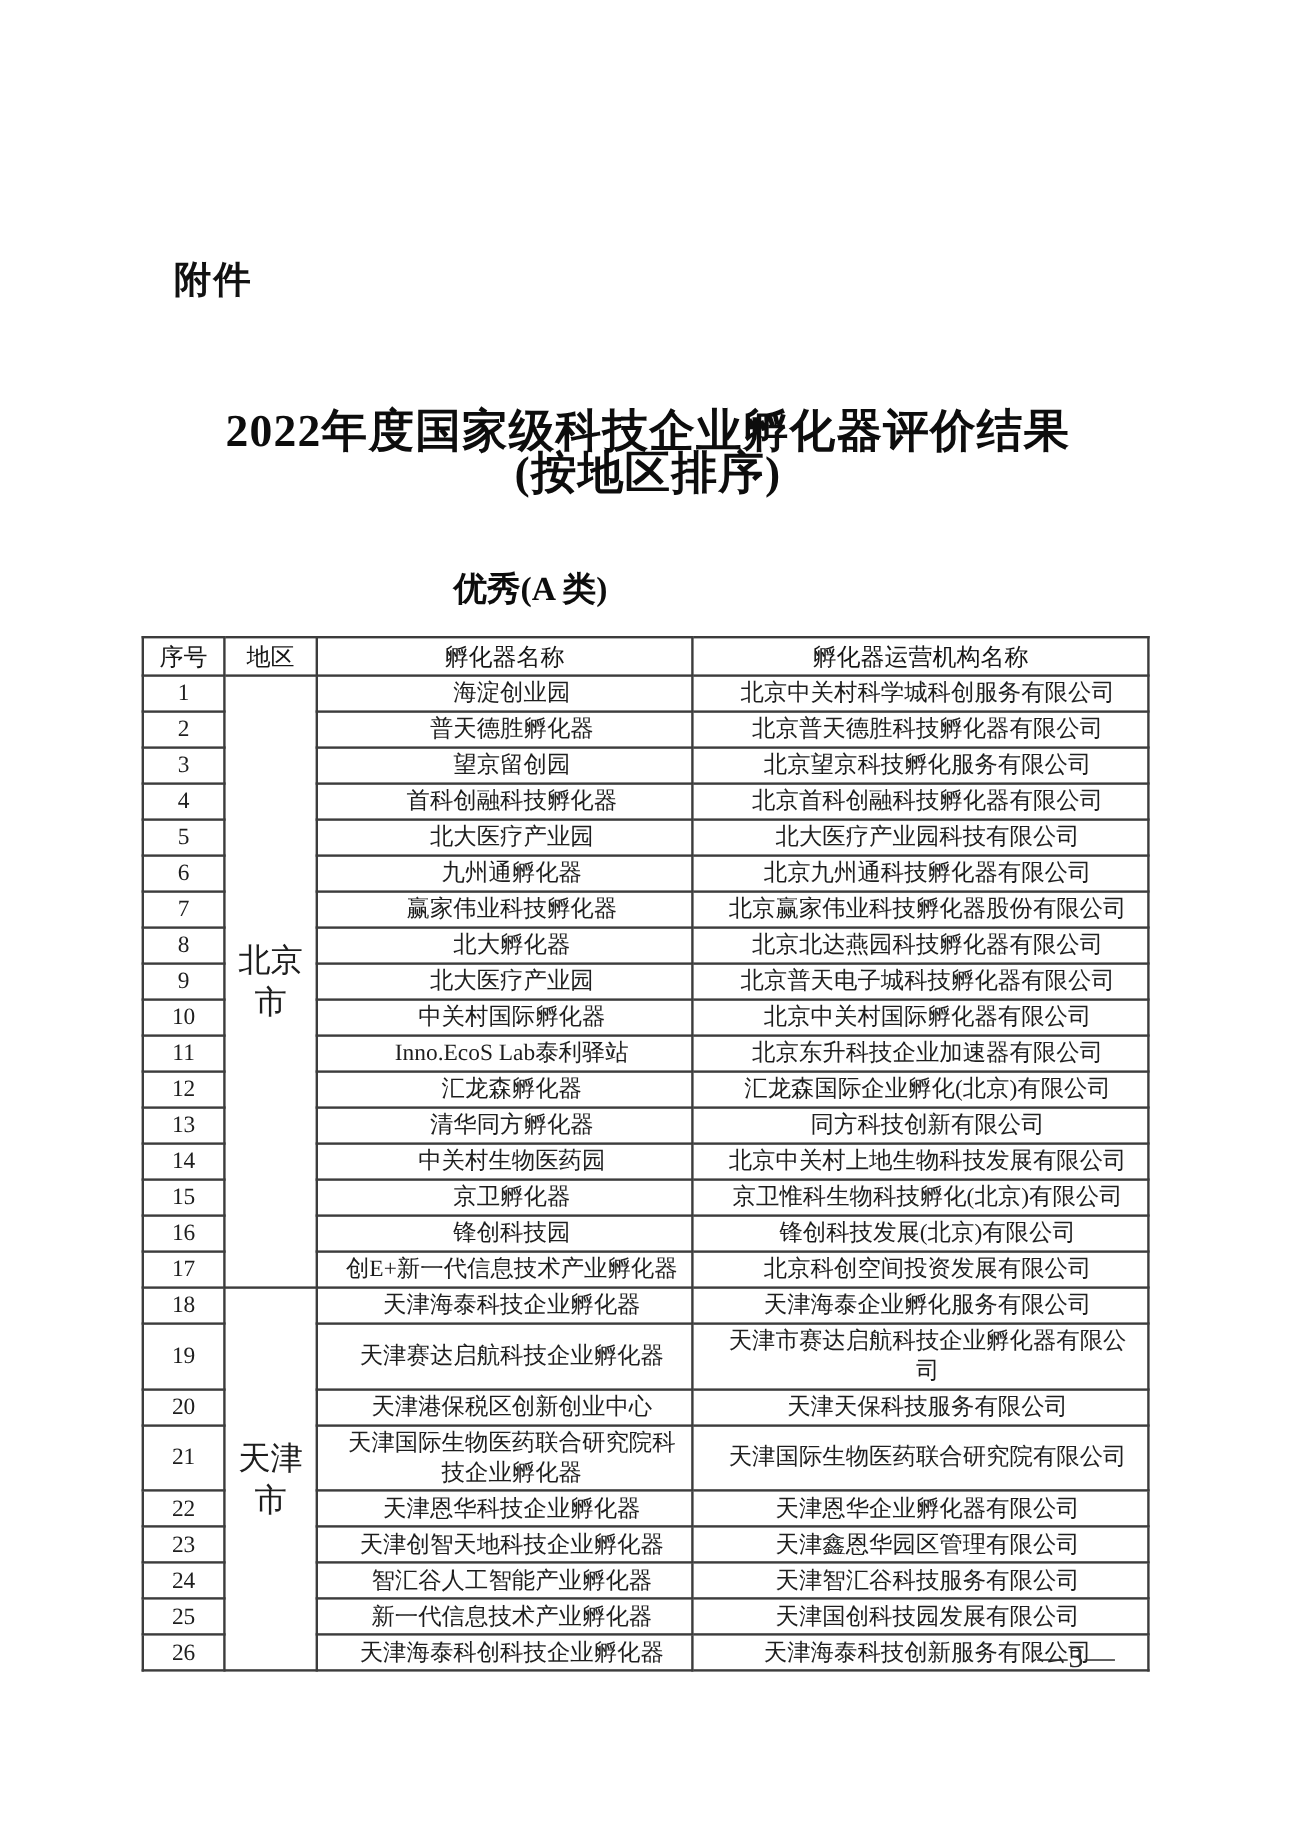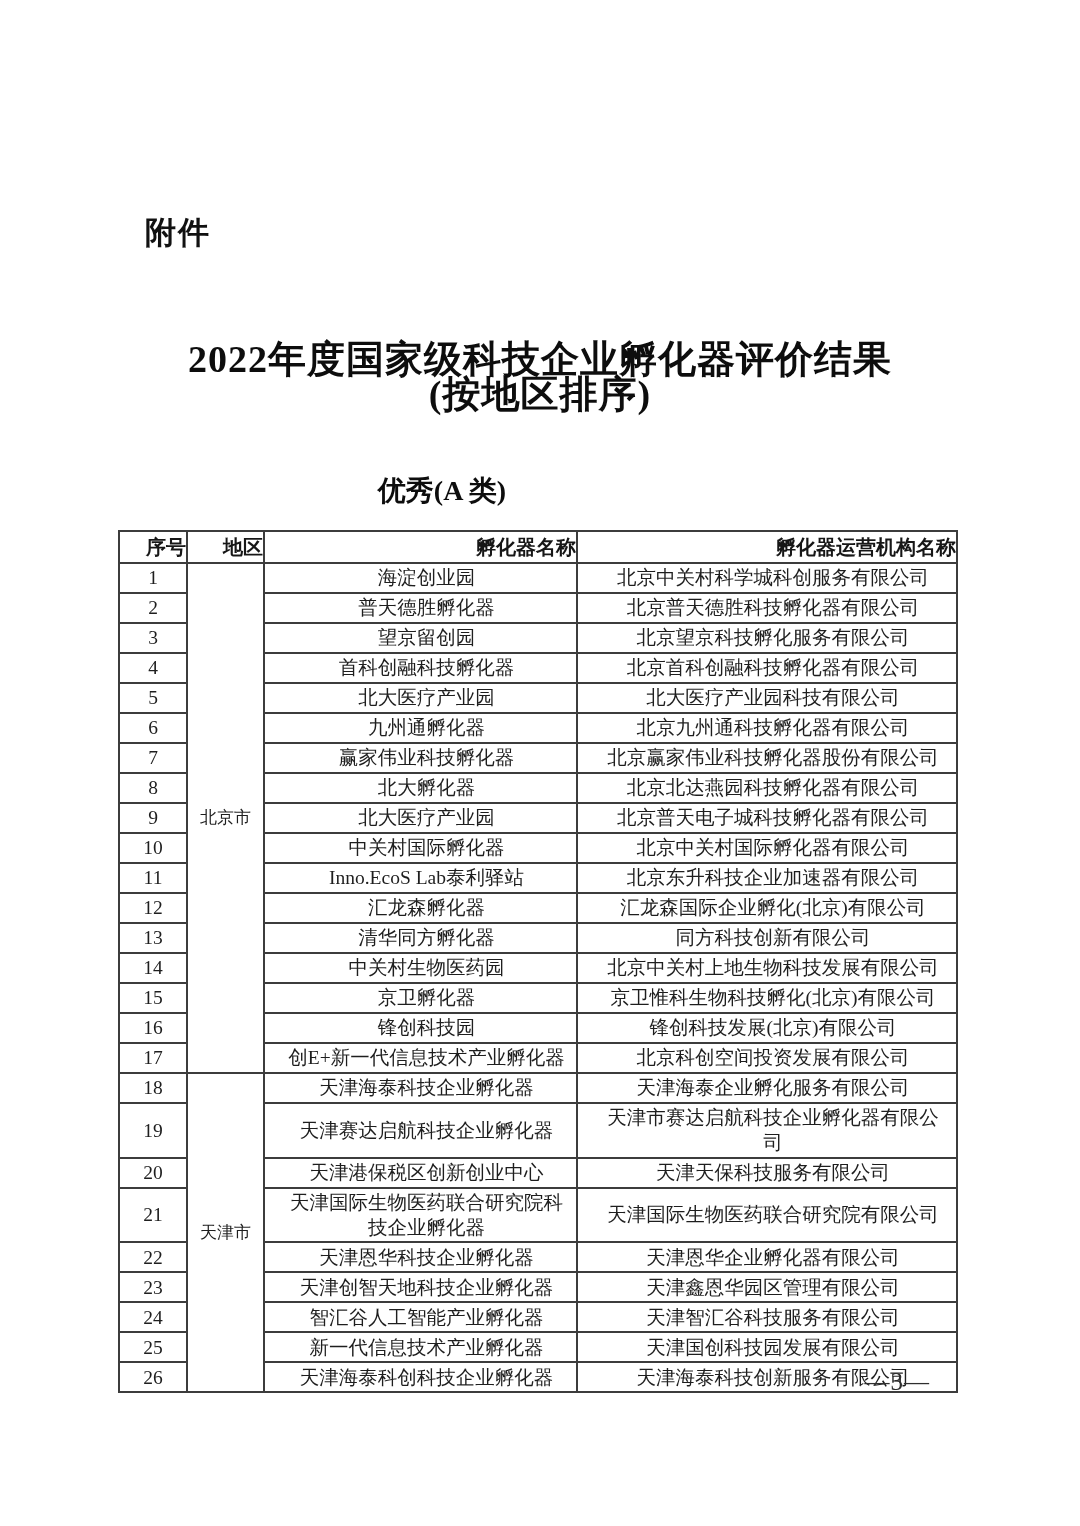--- a/index.html
+++ b/index.html
@@ -30,29 +30,29 @@
   }
   table.incubators {
     position: absolute; left: 118px; top: 530px;
     width: 838px; border-collapse: collapse; table-layout: fixed;
   }
   .incubators th, .incubators td {
     border: 2px solid #3c3c3c;
     overflow: hidden;
   }
   .incubators th {
-    font-size: 20px; font-weight: bold; height: 30px;
-    text-align: right; padding: 0; color: #161616;
+    font-size: 20px; font-weight: normal; height: 30px;
+    text-align: center; padding: 0; color: #161616;
   }
   .incubators td {
     font-size: 19.5px; height: 26px; line-height: 1.3;
     padding: 1px 0; color: #1e1e1e;
   }
   td.c-no { text-align: center; }
-  td.c-region { text-align: center; font-size: 17px; margin-left: 32px; }
+  td.c-region { text-align: center; font-size: 27px; margin-left: 32px; }
   td.c-name, td.c-op { text-align: center; padding-left: 20px; padding-right: 8px; }
   .page-number {
     position: absolute; top: 1368px; left: 0; width: 1080px;
     text-align: right; padding-right: 150px; box-sizing: border-box;
     font-size: 25px; color: #2e2e2e; letter-spacing: 1px;
   }
 </style>
 </head>
 <body>
 

